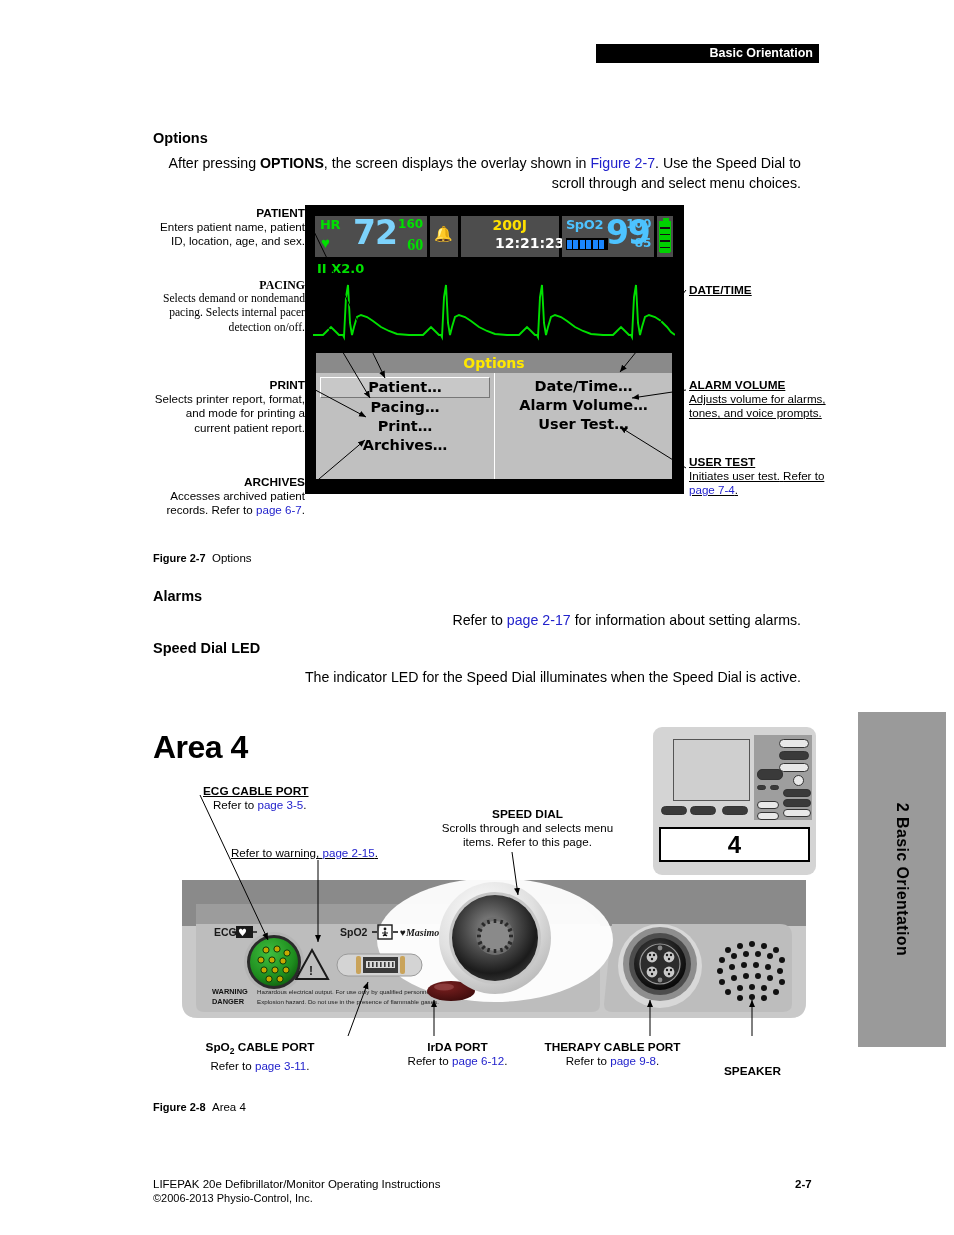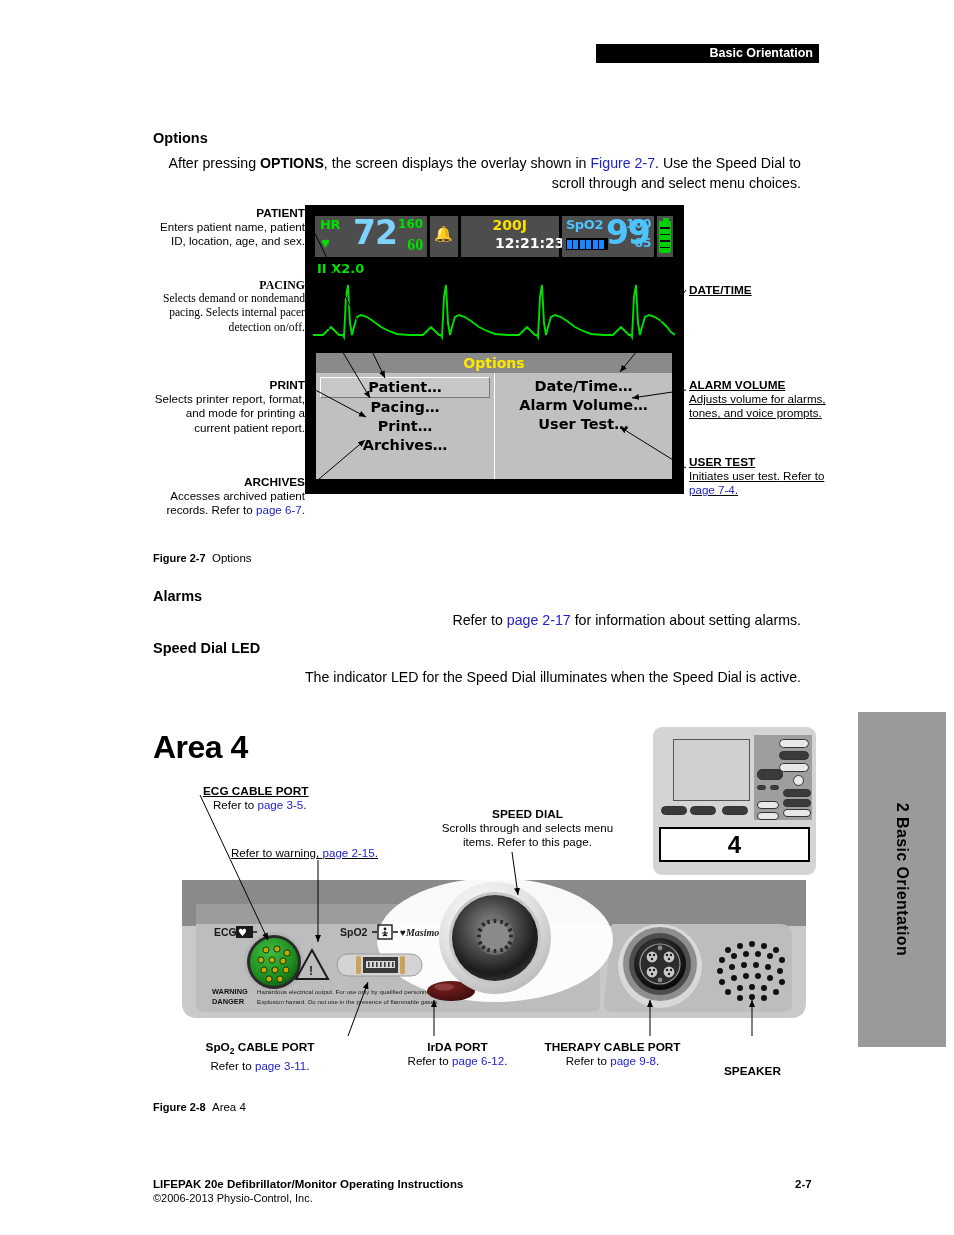--- a/index.html
+++ b/index.html
@@ -133,21 +133,21 @@
                    border:2.5px solid #000; display:flex; align-items:center; justify-content:center;
                    font-size:24px; font-weight:bold; }
 
   
   #device-photo { position:absolute; left:182px; top:878px; width:624px; height:142px; }
 
   
   #leaders { position:absolute; left:0; top:0; width:954px; height:1235px; pointer-events:none; }
 
   
-  #footer-title { position:absolute; left:153px; top:1178px; font-size:11.5px; font-weight:bold; }
+  #footer-title { position:absolute; left:153px; top:1178px; font-size:11.5px; font-weight:normal; }
   #footer-copy { position:absolute; left:153px; top:1192px; font-size:11px; }
   #footer-page { position:absolute; left:795px; top:1178px; font-size:11.5px; font-weight:bold; }
 </style>
 </head>
 <body>
 
 <div id="header-bar">
   <span>Basic Orientation</span>
 </div>
 

